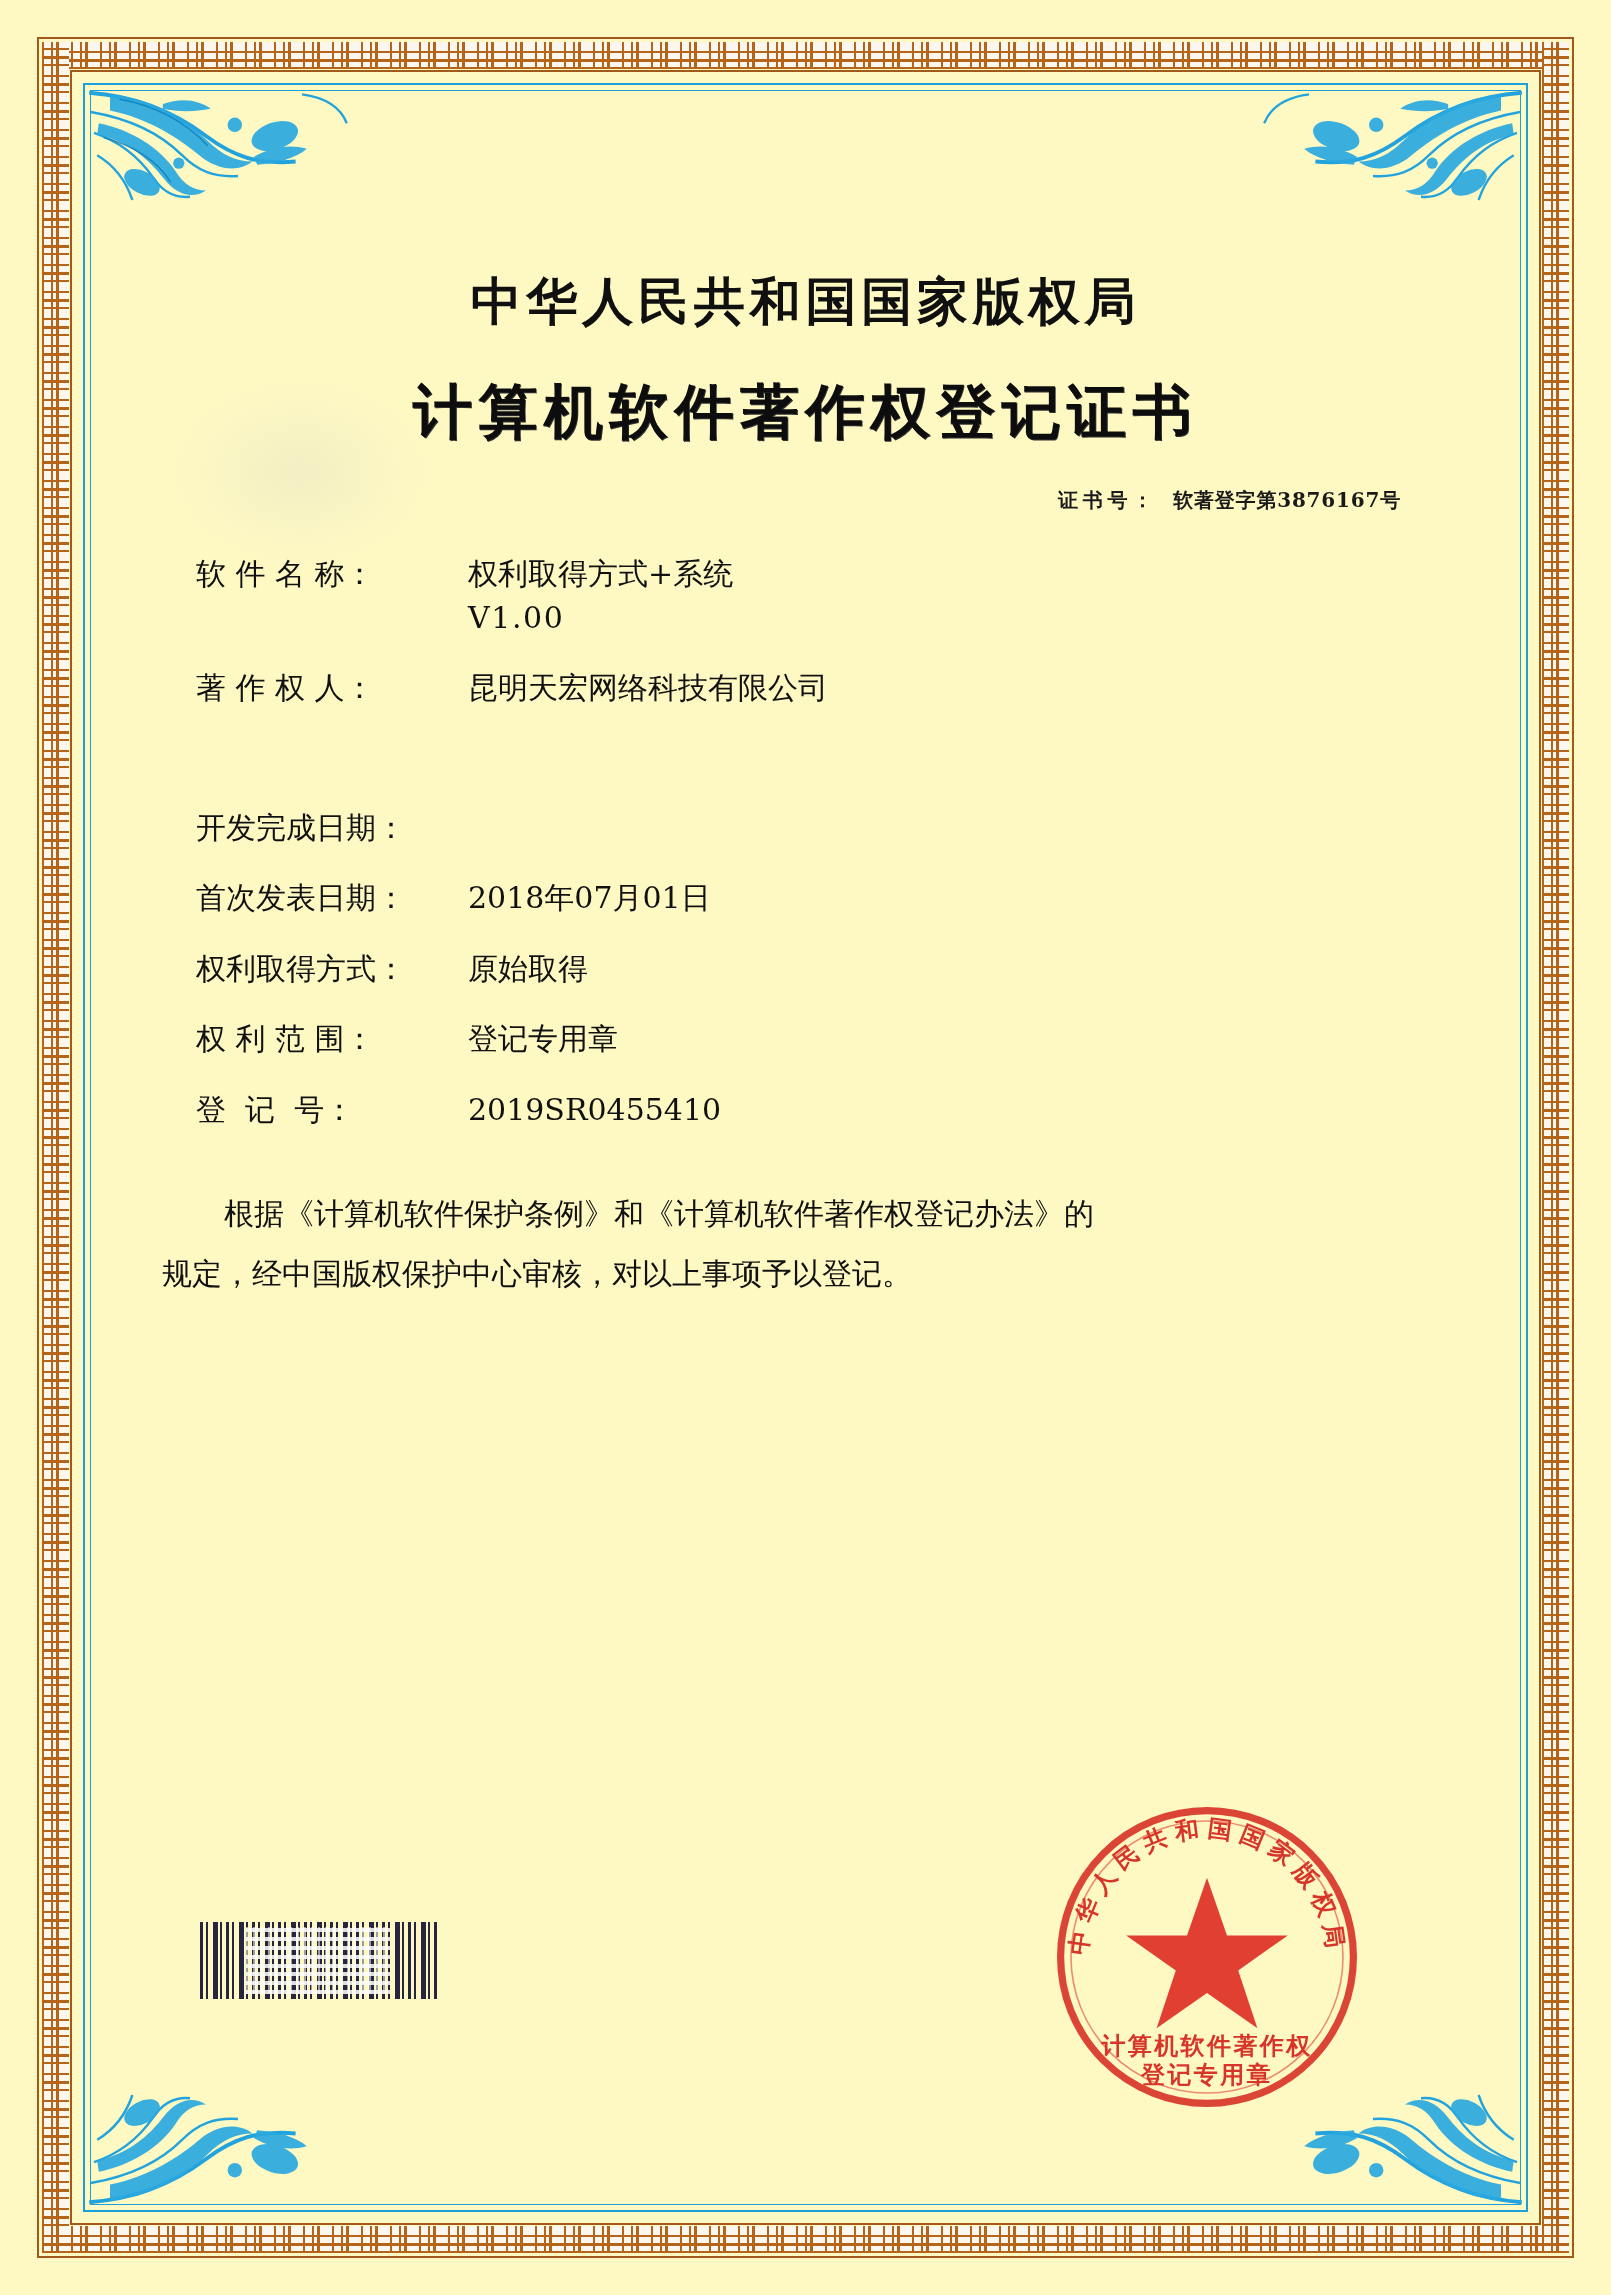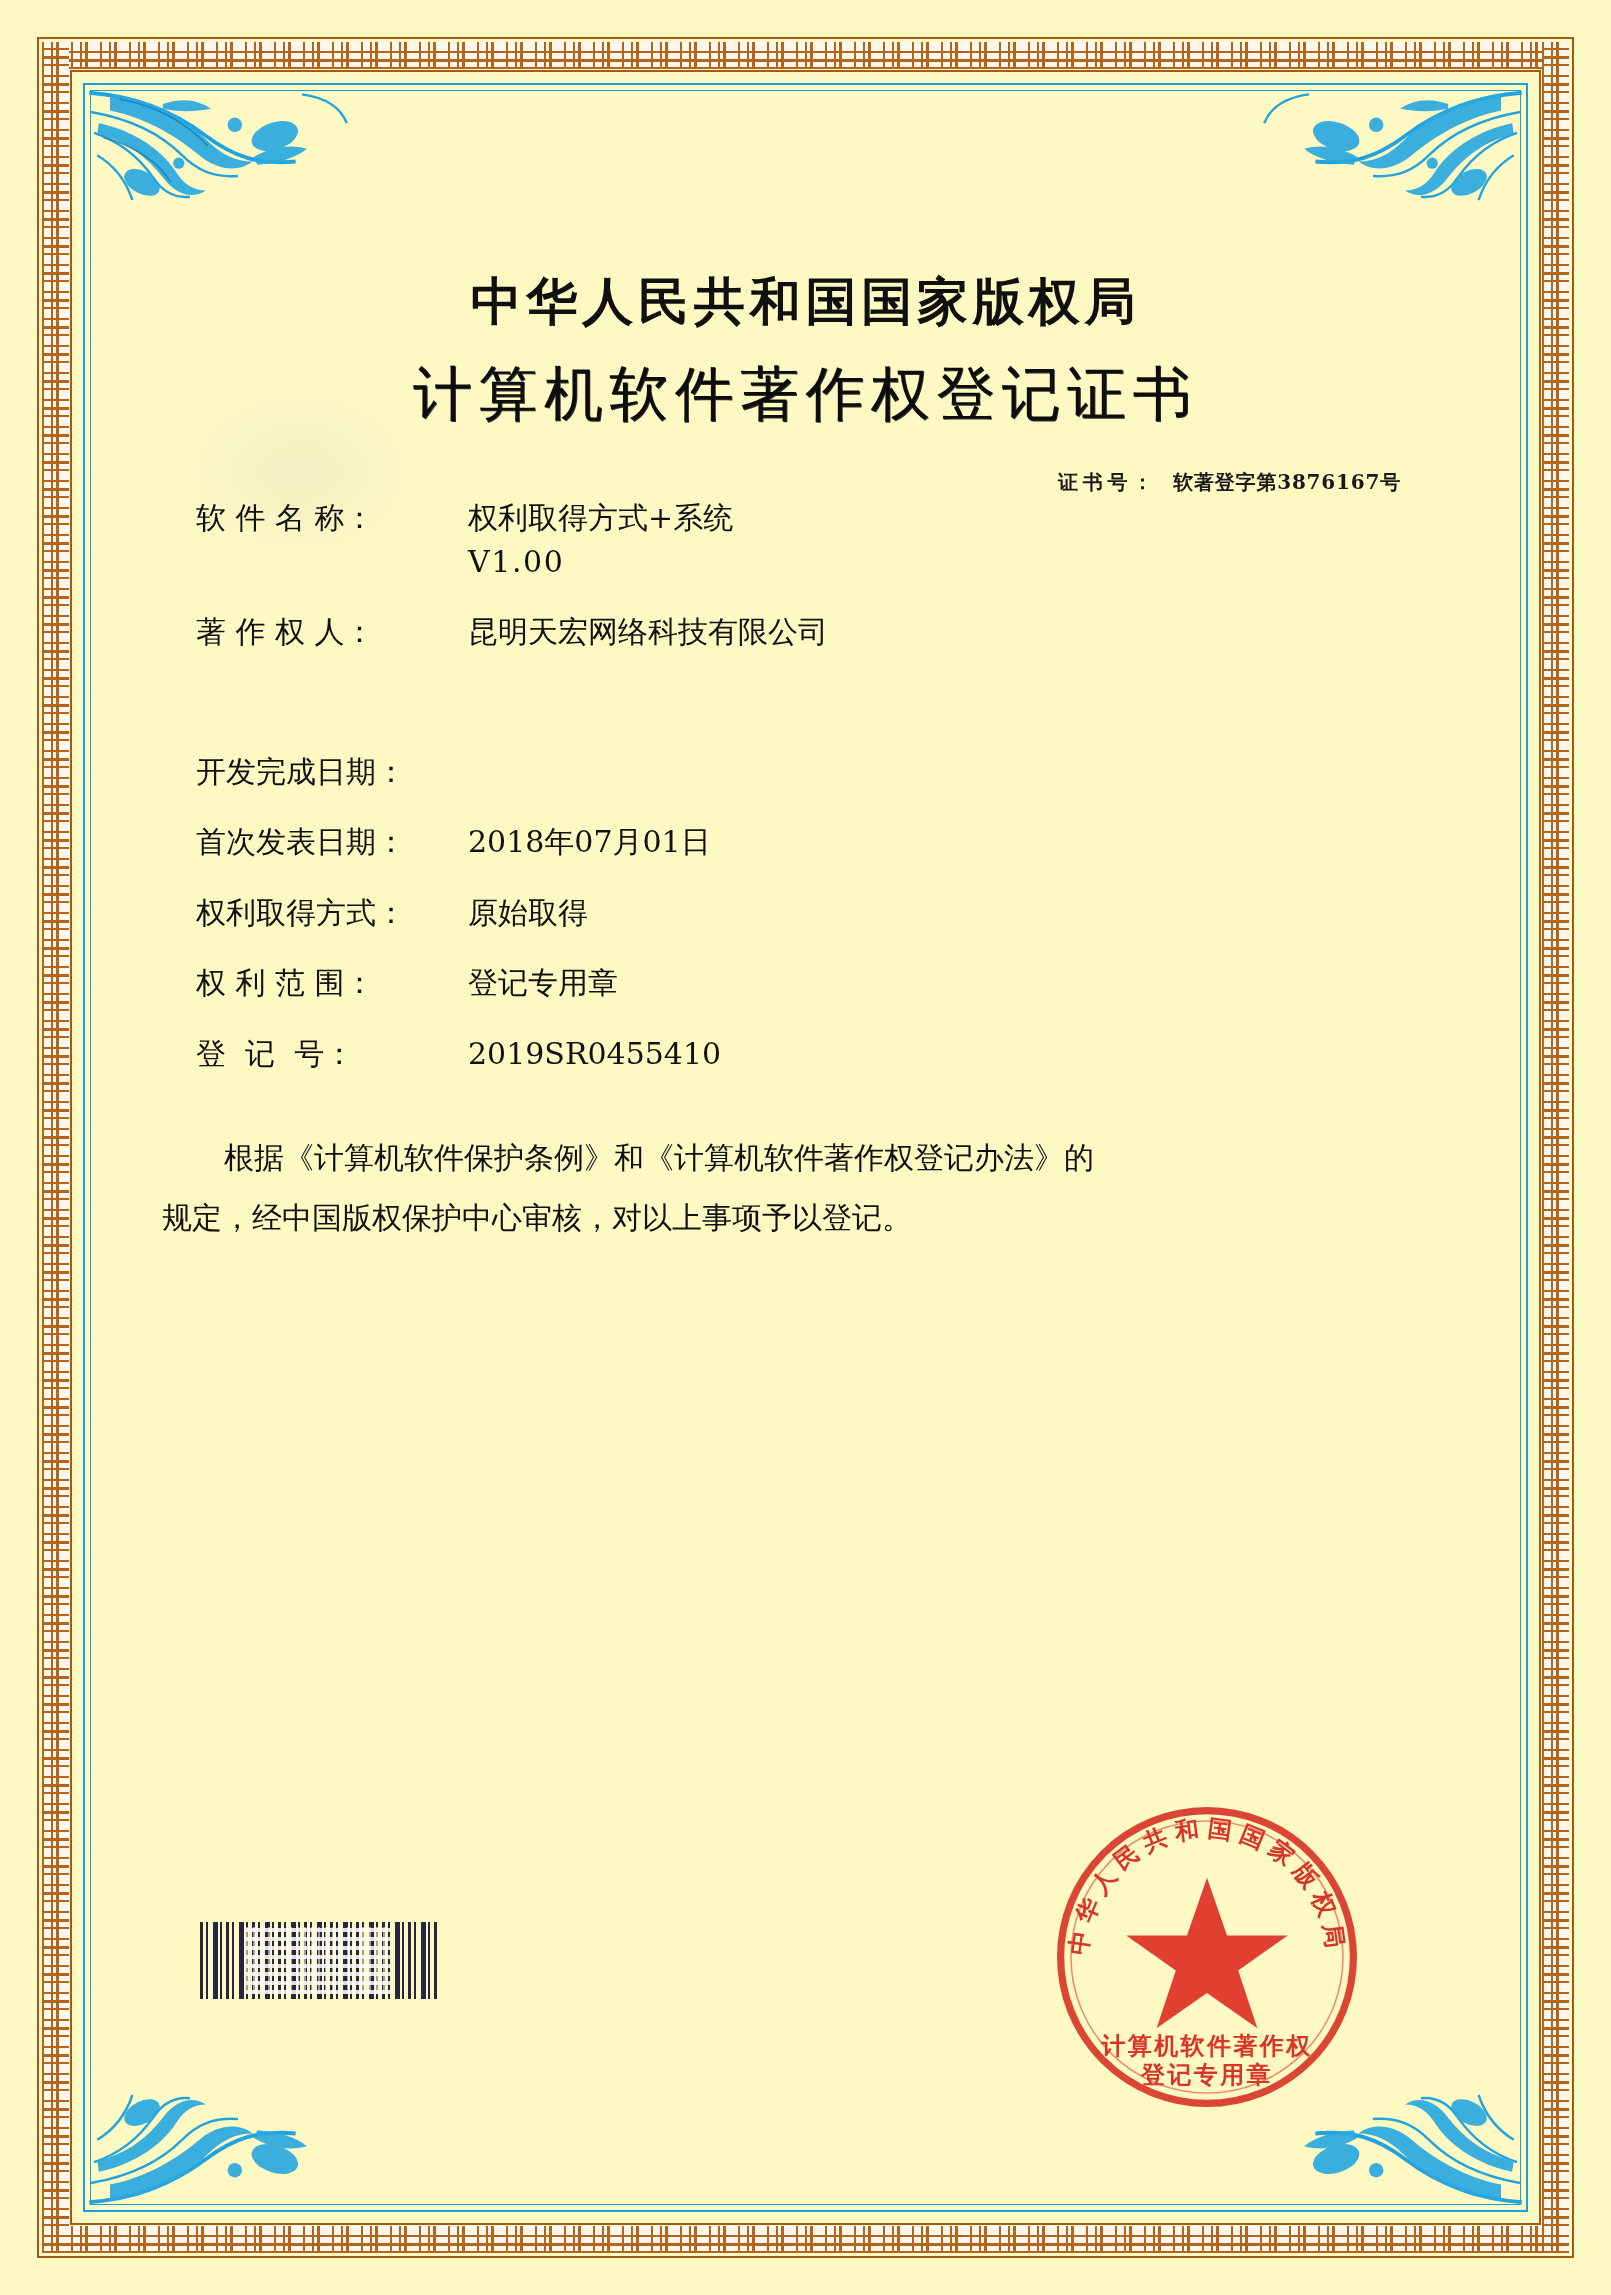--- a/index.html
+++ b/index.html
@@ -102,38 +102,39 @@
     letter-spacing: 4.8px;
     font-weight: 700;
     color: #101010;
     margin-top: 148px;
     font-family: "DejaVu Serif", "Liberation Serif", serif;
   }
   .title-sub {
     text-align: center;
     font-size: 59px;
     letter-spacing: 6.4px;
-    font-weight: 400;
+    font-weight: 700;
     color: #0d0d0d;
-    margin-top: 18px;
+    margin-top: 36px;
     text-shadow: 0.8px 0.8px 0 #333;
   }
 
   .cert-no {
     text-align: right;
     margin-top: 34px;
     padding-right: 90px;
     font-size: 20px;
     letter-spacing: 0.8px;
     color: #1a1a1a;
     font-weight: 700;
   }
   .cert-no .label { letter-spacing: 4.8px; margin-right: 16px; }
 
   .fields {
+    margin-top: 38px;
     padding-left: 76px;
     color: #111;
   }
   .field-row {
     display: flex;
     align-items: flex-start;
     margin-bottom: 27px;
     font-size: 30px;
     line-height: 1.45;
   }

